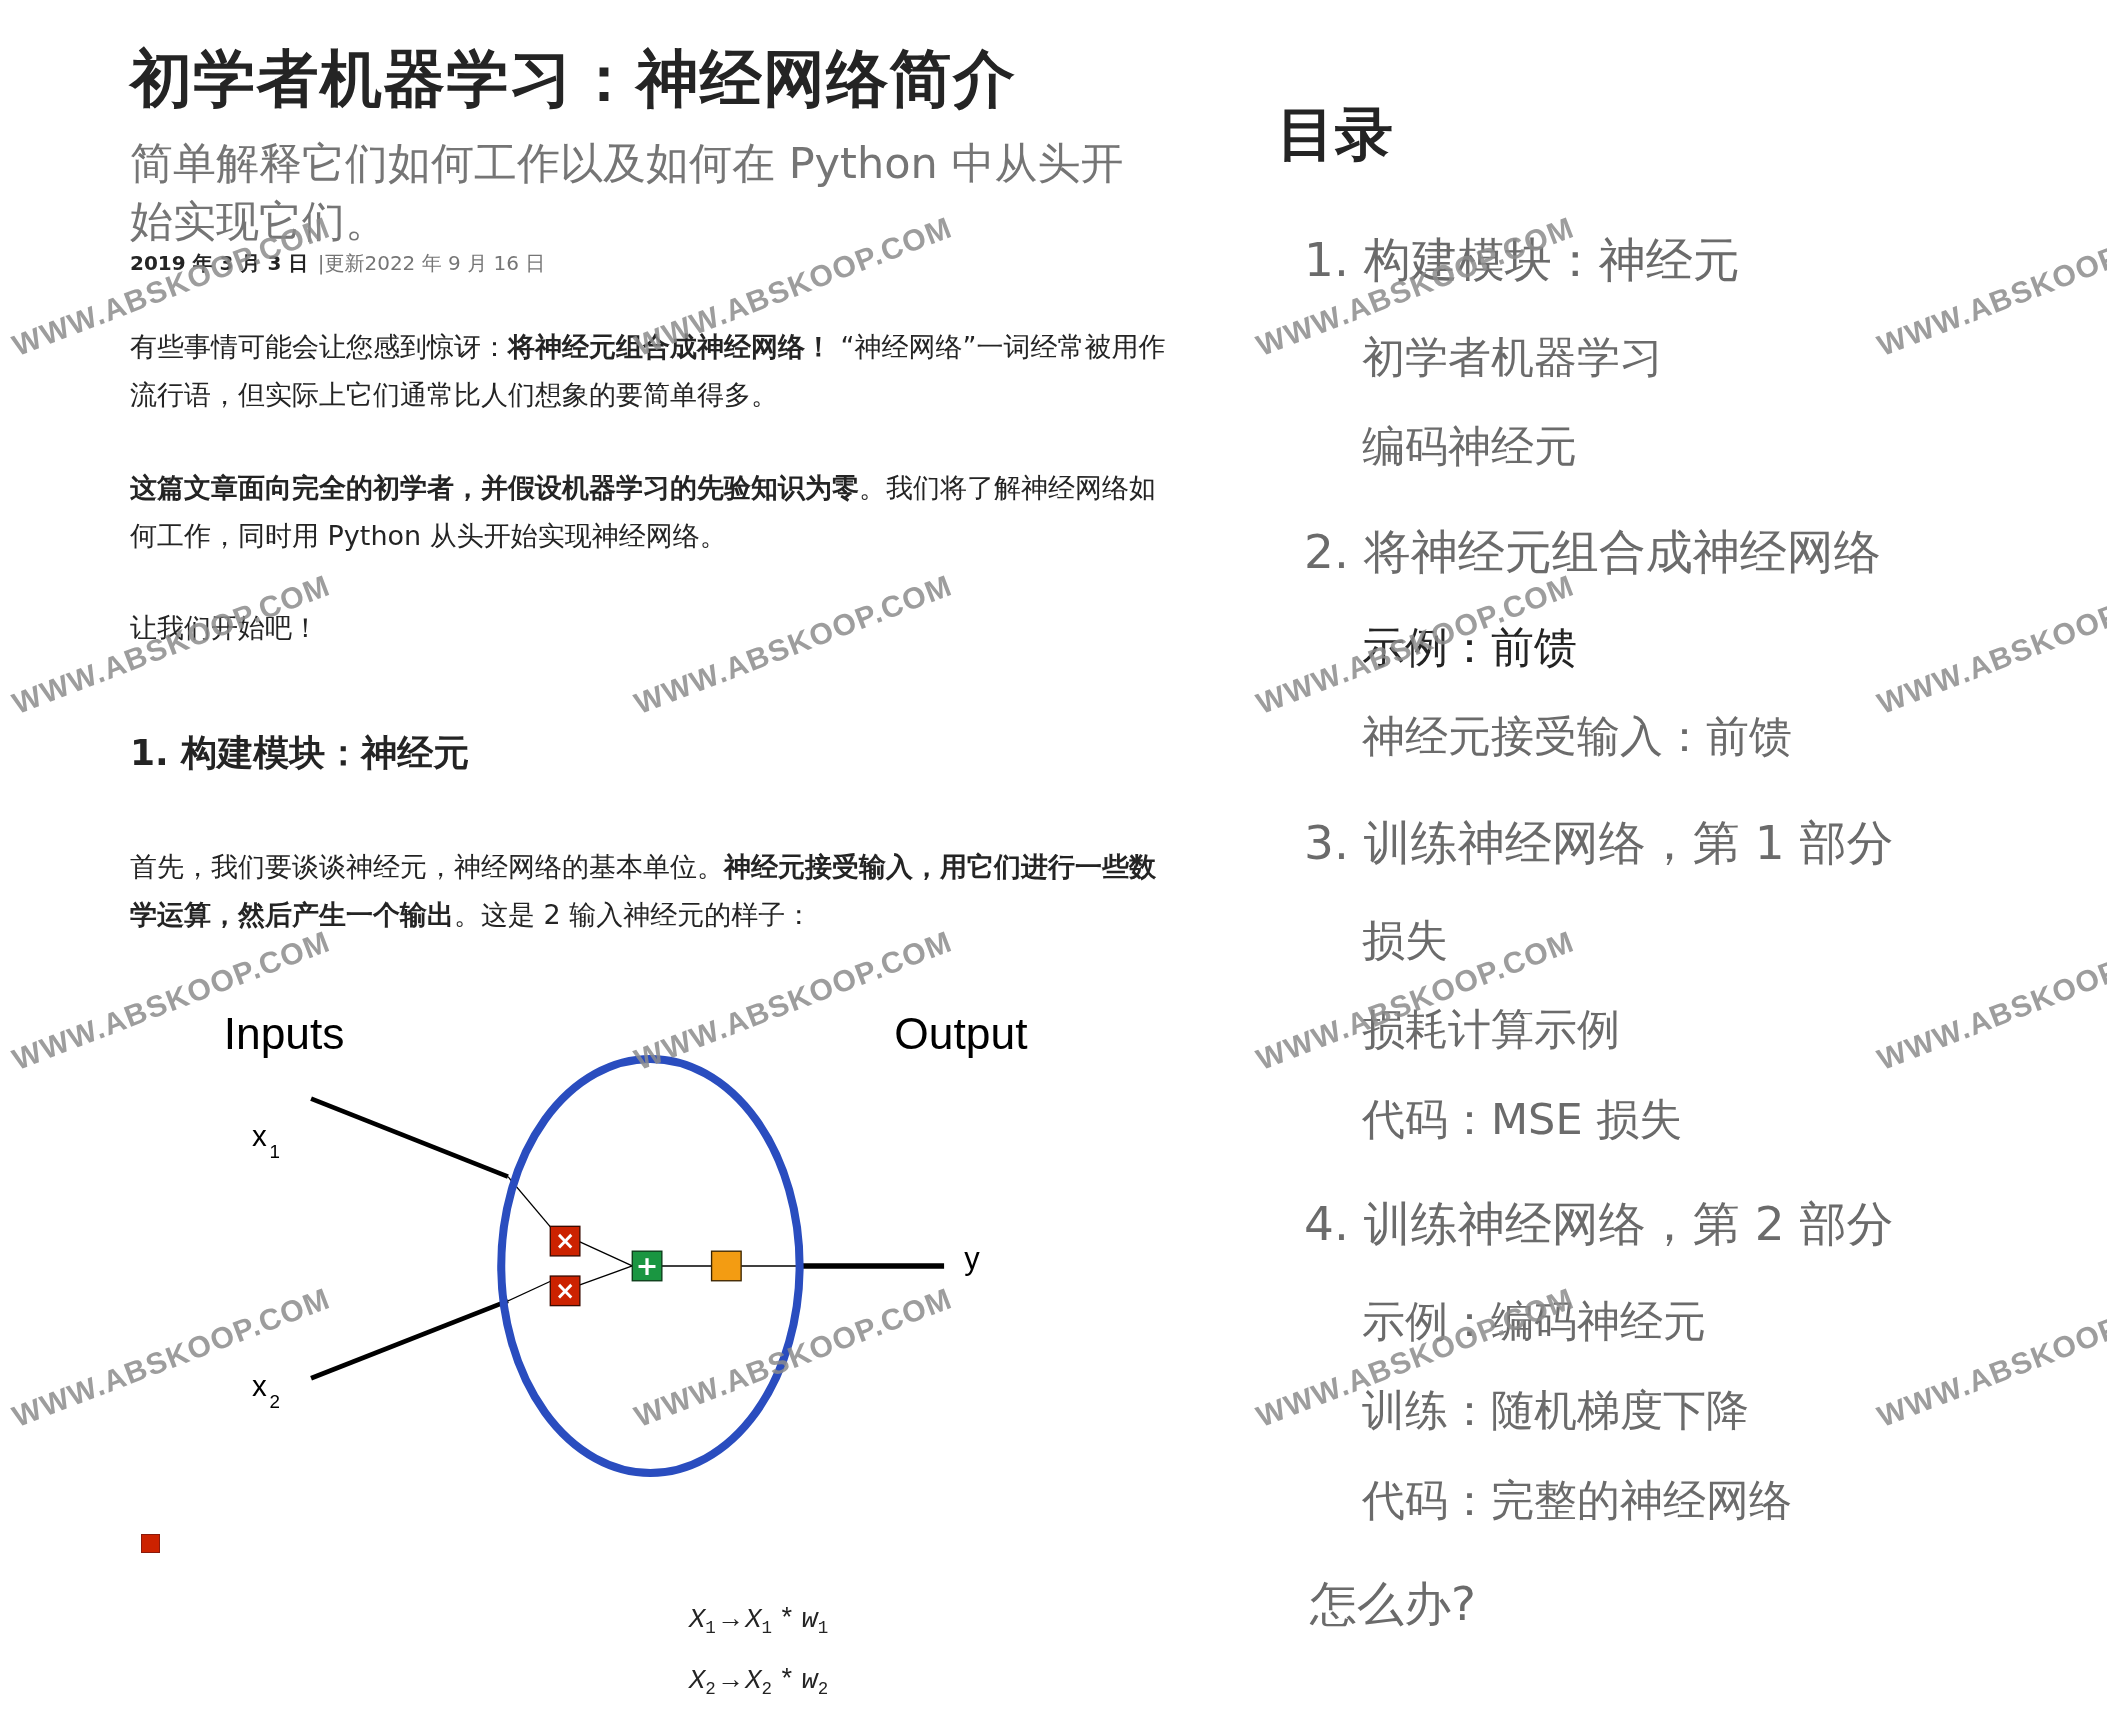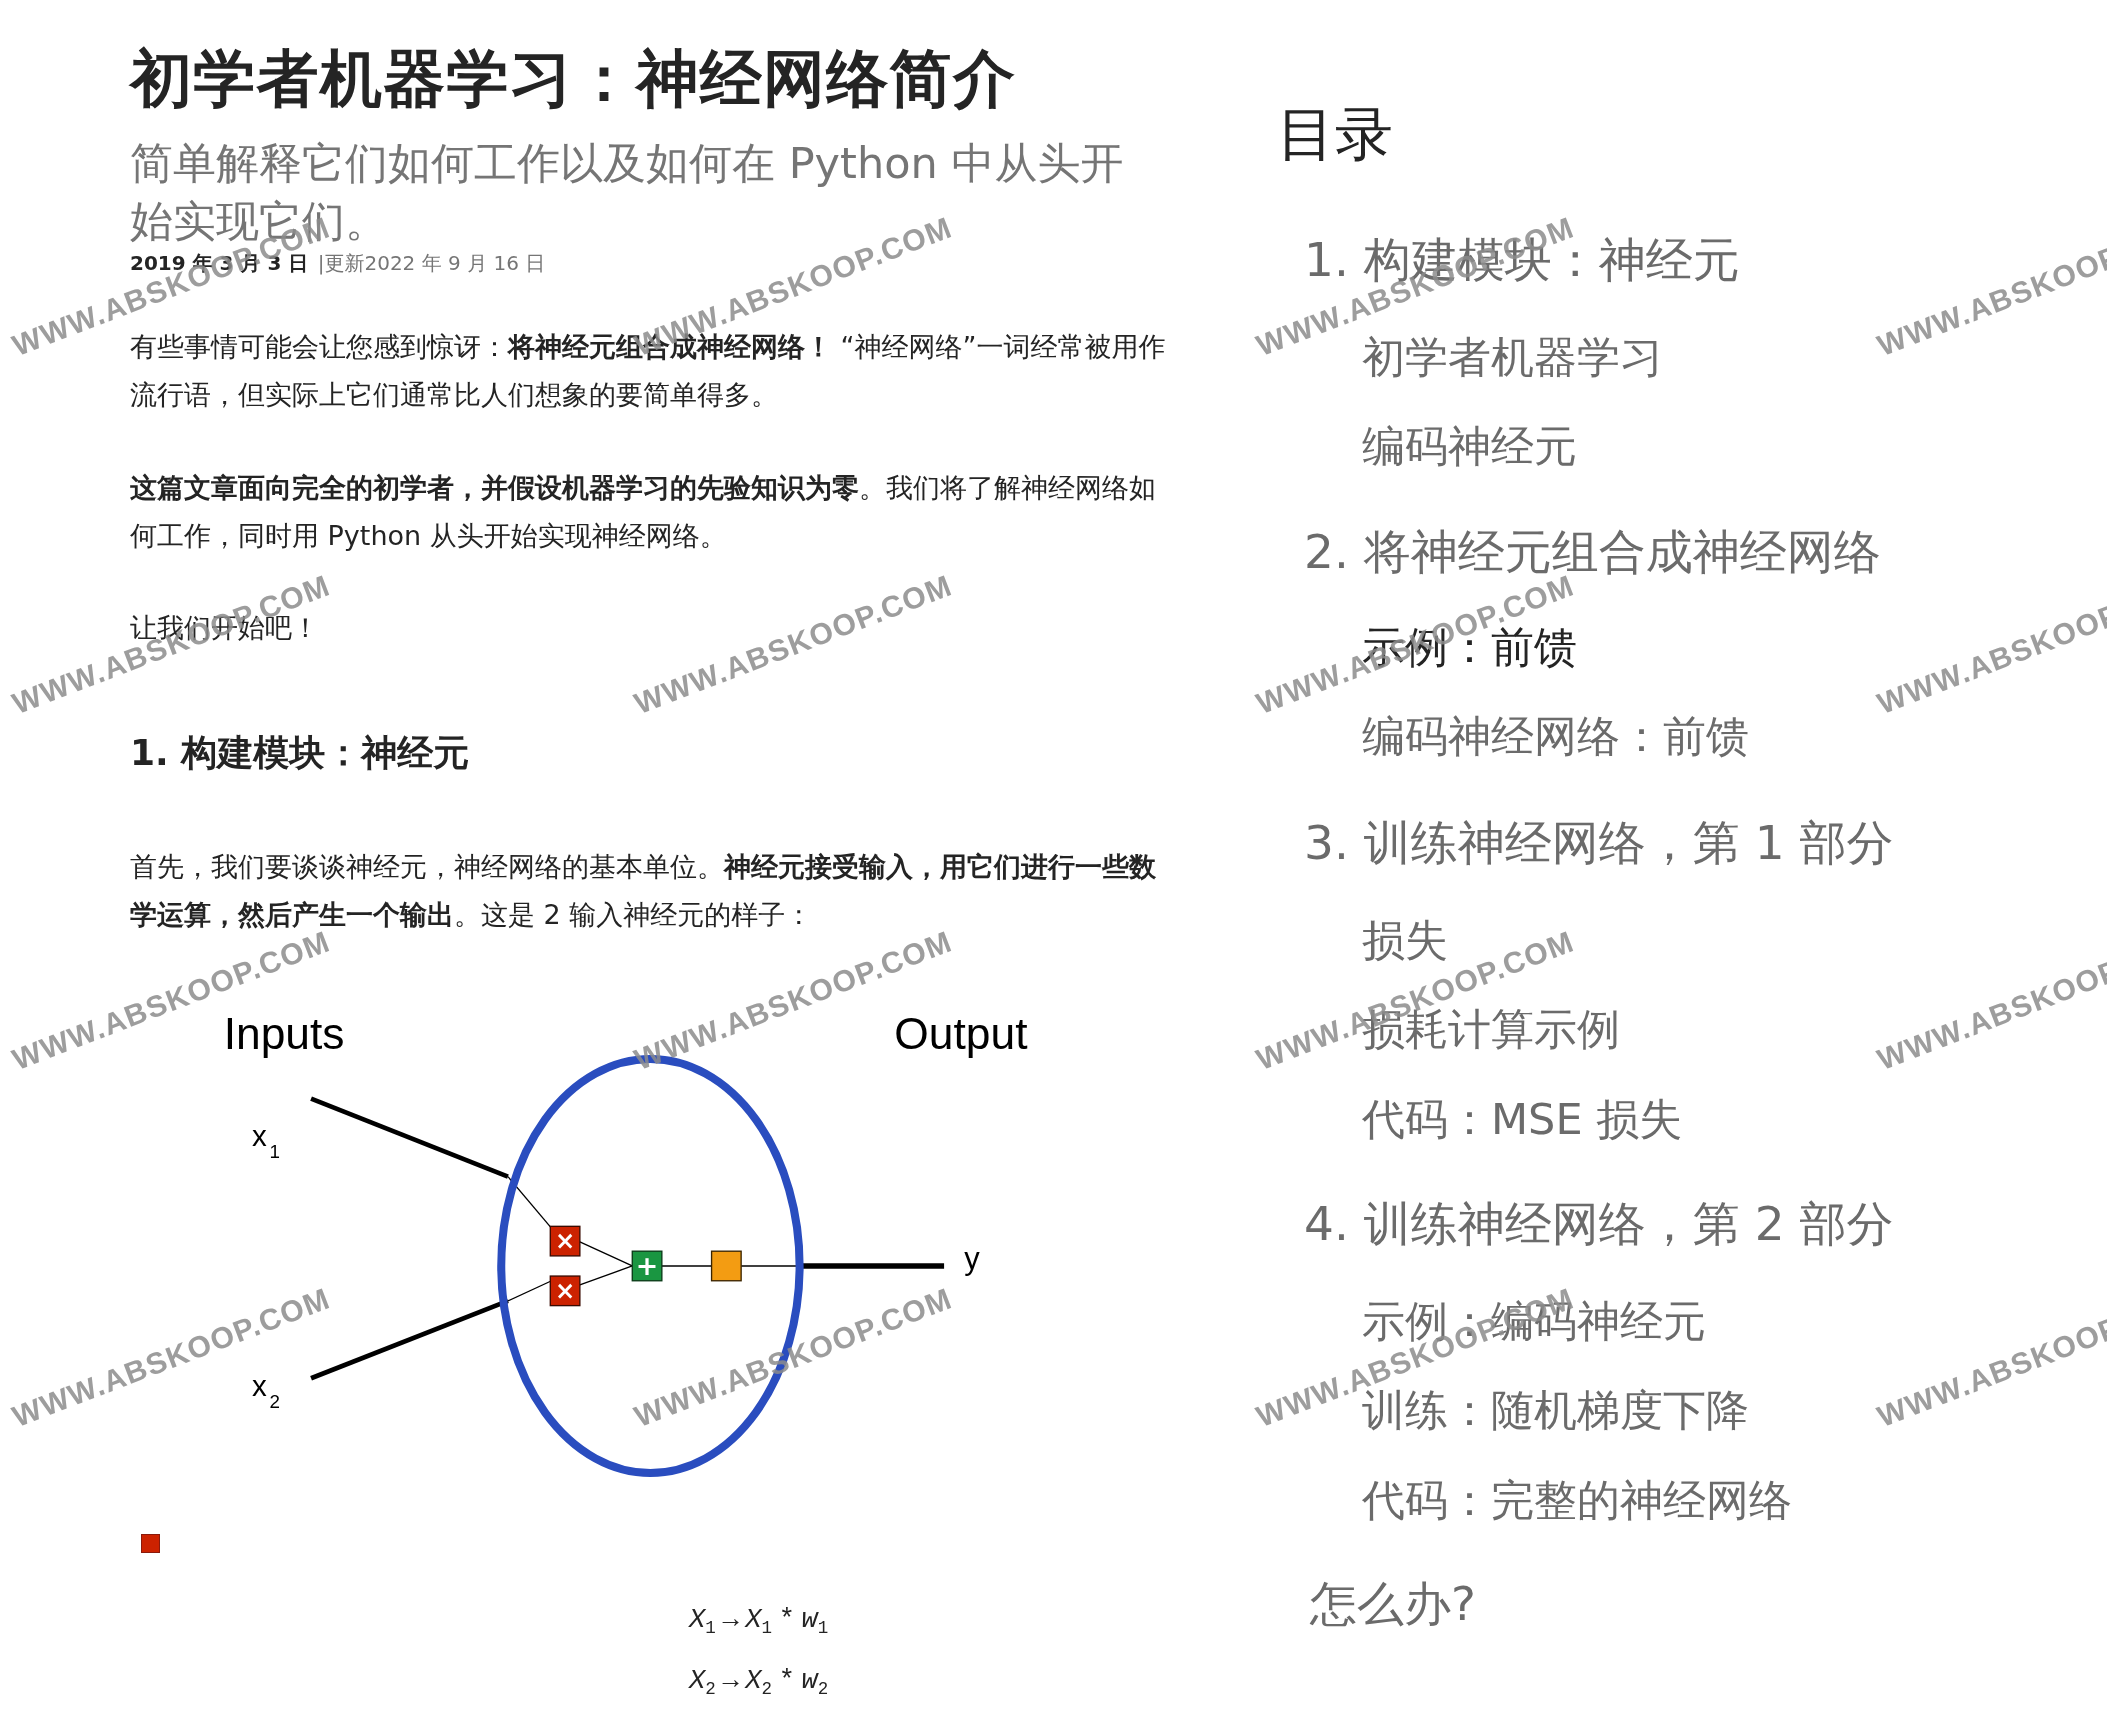--- a/index.html
+++ b/index.html
@@ -35,21 +35,21 @@
 
   .formula {
     position:absolute; left:559px; font-family:Liberation Mono, monospace;
     font-style:italic; font-size:27px; color:#242424; white-space:nowrap;
   }
   .formula sub { font-style:normal; font-size:17.5px; }
   .formula .op { font-style:normal; padding:0 6.7px; }
 
   
   .toc { position:absolute; left:1277px; top:0; width:807px; }
-  .toc-title { position:absolute; left:0; top:101px; margin:0; font-size:58px; font-weight:400; line-height:67px; color:#242424; }
+  .toc-title { position:absolute; left:0; top:101px; margin:0; font-size:58px; font-weight:700; line-height:67px; color:#242424; }
   .toc-item { position:absolute; white-space:nowrap; color:#6b6b6b; cursor:pointer; }
   .toc-item.l1 { left:27px; font-size:47px; line-height:60px; }
   .toc-item.l2 { left:85px; font-size:43px; line-height:58px; }
   .toc-item.active { color:#242424; }
 
   .wm {
     position:absolute; font-family:"Liberation Sans","DejaVu Sans",sans-serif;
     font-weight:700; font-size:30px; letter-spacing:1.3px; color:rgba(140,140,140,0.85);
     transform:rotate(-21deg); transform-origin:left bottom; white-space:nowrap; pointer-events:none;
   }
@@ -128,21 +128,21 @@
   <rect x="1058" y="1861" width="44" height="44" fill="#f39c12" stroke="#3a2400" stroke-width="2"></rect>
 </svg>
 
 <nav class="toc">
   <h2 class="toc-title">目录</h2>
   <a class="toc-item l1" style="top:230px;">1. 构建模块：神经元</a>
   <a class="toc-item l2" style="top:328px;">初学者机器学习</a>
   <a class="toc-item l2" style="top:417px;">编码神经元</a>
   <a class="toc-item l1" style="top:522px;">2. 将神经元组合成神经网络</a>
   <a class="toc-item l2 active" style="top:618px;">示例：前馈</a>
-  <a class="toc-item l2" style="top:707px;">编码神经网络：前馈</a>
+  <a class="toc-item l2" style="top:707px;">神经元接受输入：前馈</a>
   <a class="toc-item l1" style="top:813px;">3. 训练神经网络，第 1 部分</a>
   <a class="toc-item l2" style="top:911px;">损失</a>
   <a class="toc-item l2" style="top:1000px;">损耗计算示例</a>
   <a class="toc-item l2" style="top:1090px;">代码：MSE 损失</a>
   <a class="toc-item l1" style="top:1194px;">4. 训练神经网络，第 2 部分</a>
   <a class="toc-item l2" style="top:1292px;">示例：编码神经元</a>
   <a class="toc-item l2" style="top:1381px;">训练：随机梯度下降</a>
   <a class="toc-item l2" style="top:1471px;">代码：完整的神经网络</a>
   <a class="toc-item l1" style="top:1574px;margin-left:6px;">怎么办?</a>
 </nav>

